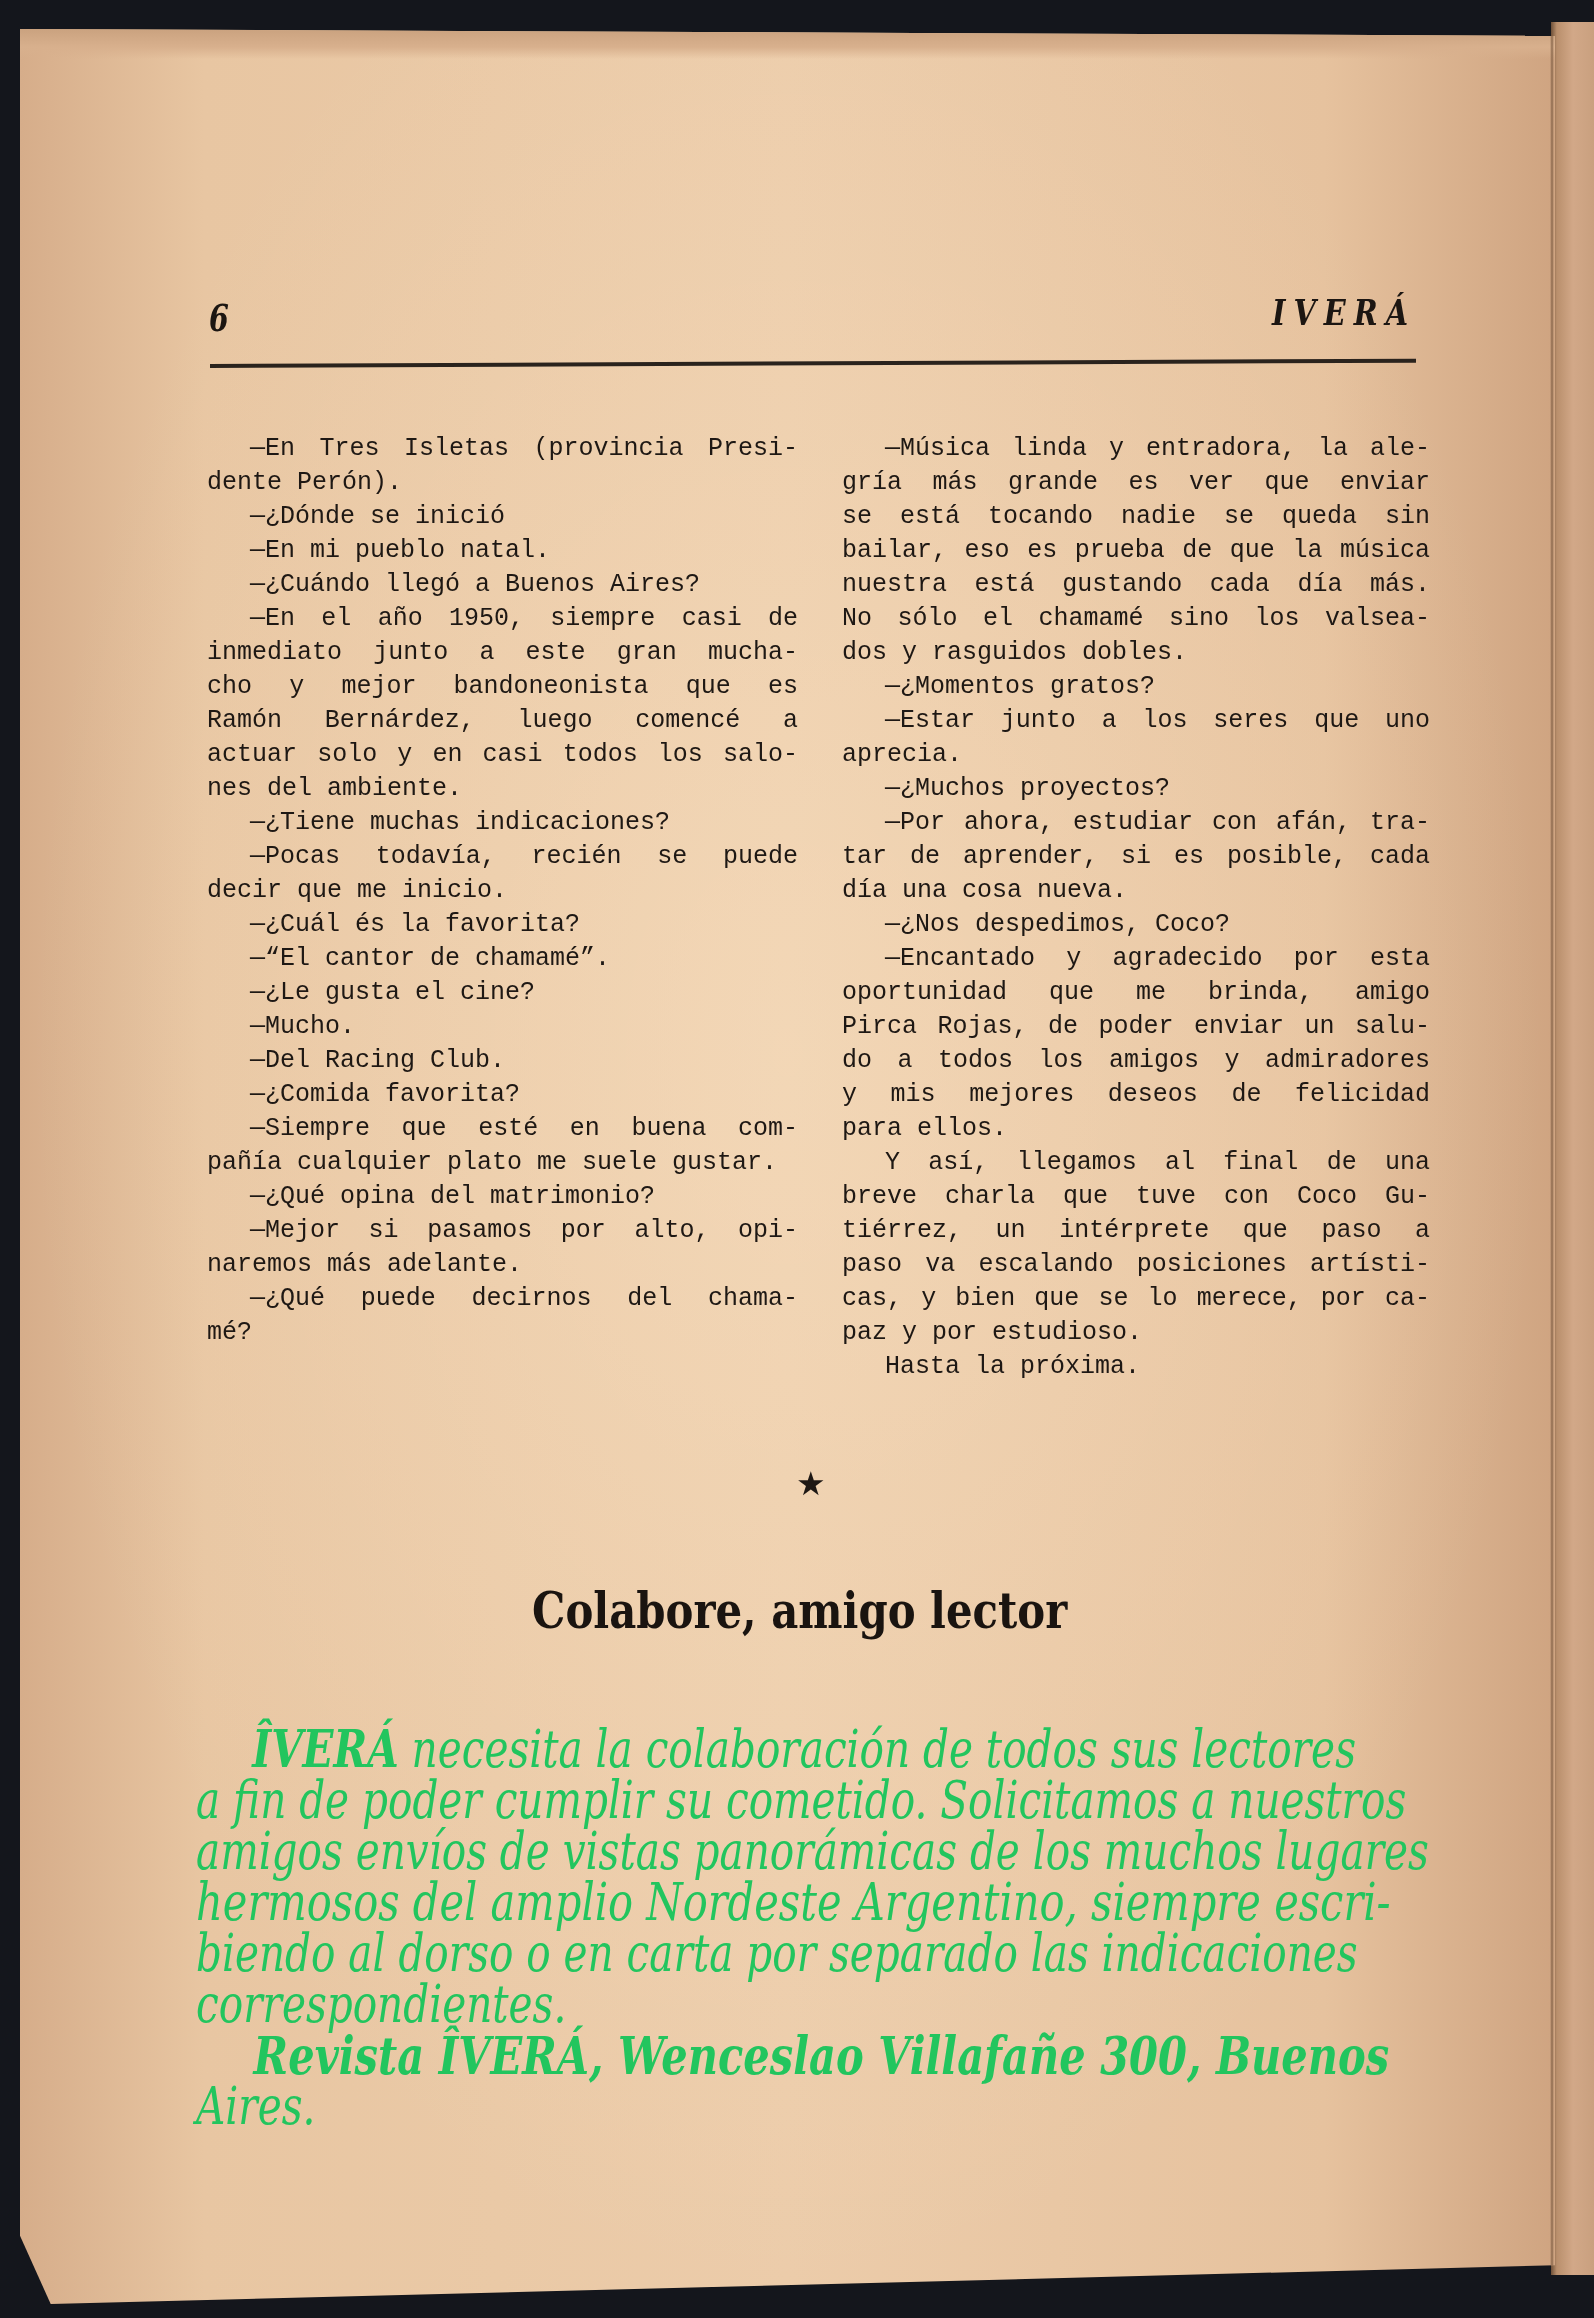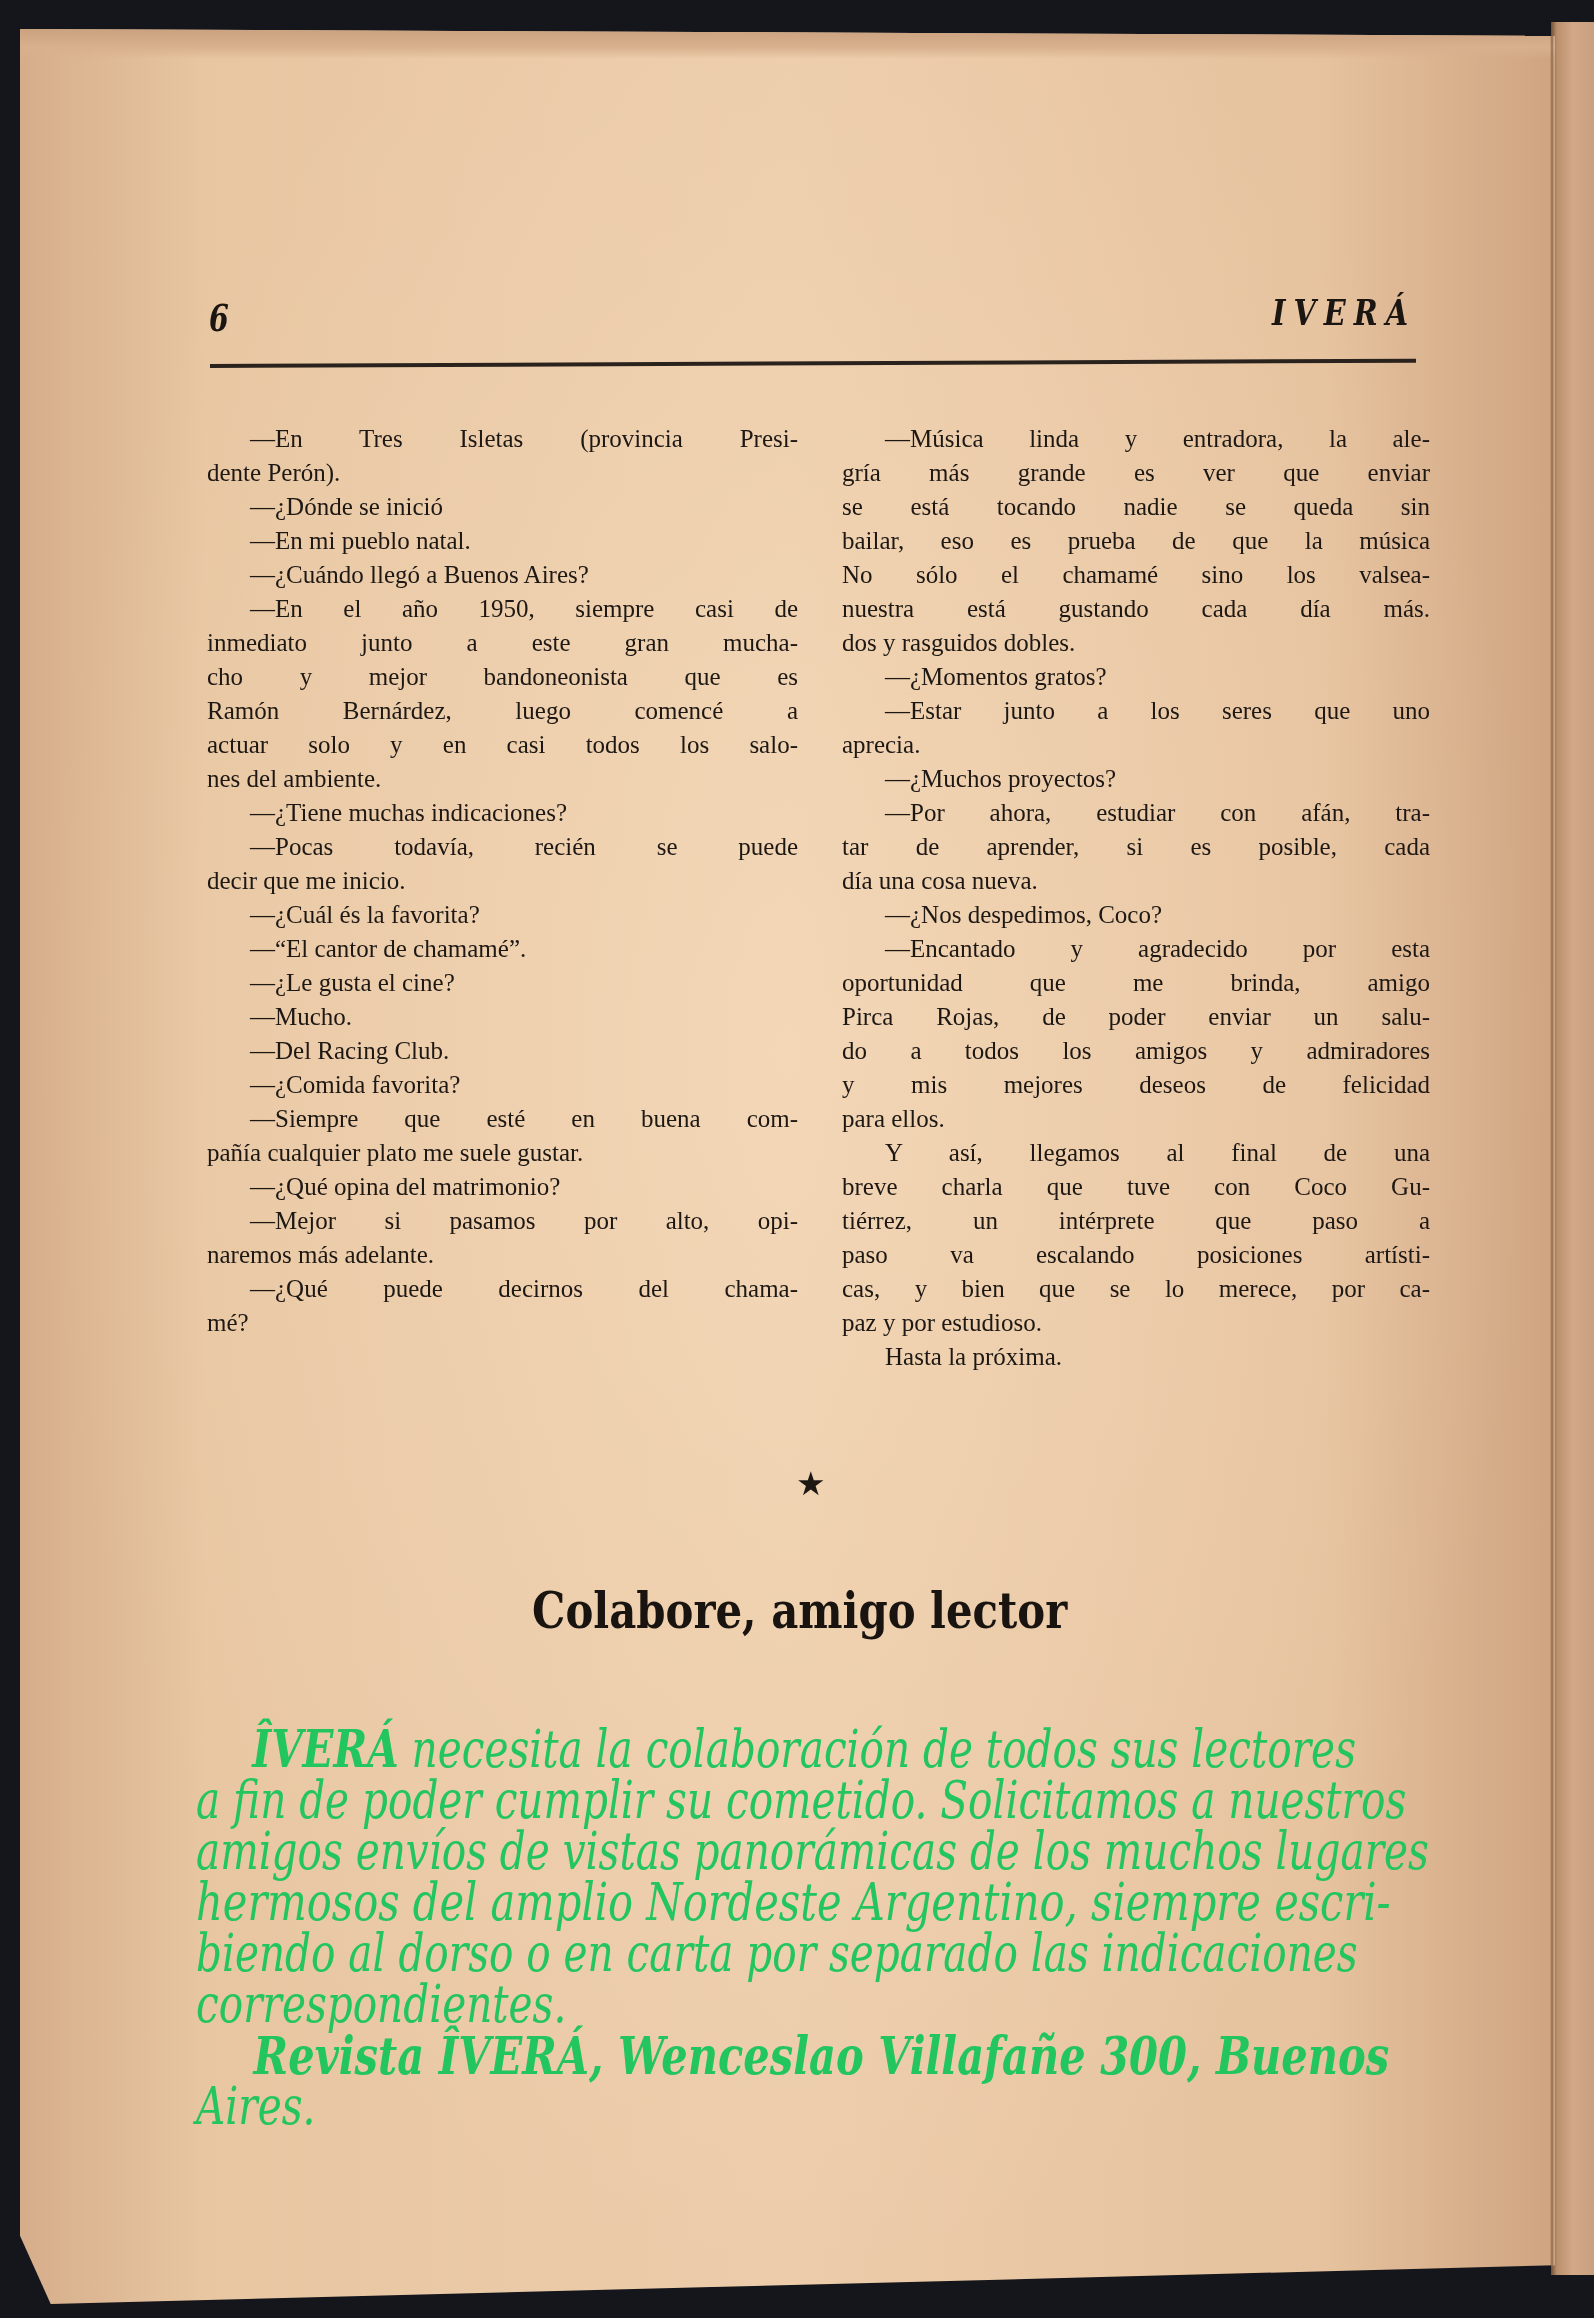--- a/index.html
+++ b/index.html
@@ -40,22 +40,22 @@
     font-family: "DejaVu Serif", serif; font-weight: bold; font-style: italic;
     font-size: 36px; line-height: 43px; letter-spacing: 10px;
     transform: scaleX(0.8); transform-origin: right;
   }
   .header-rule {
     position: absolute; left: 210px; top: 364px; width: 1206px; height: 3.6px;
     background: #2a231d; transform: rotate(-0.25deg); transform-origin: left;
   }
 
   .col {
-    position: absolute; top: 422px; width: 591px;
-    font-family: Liberation Serif, serif; font-size: 25px; line-height: 34px;
+    position: absolute; top: 432px; width: 591px;
+    font-family: Liberation Mono, monospace; font-size: 25px; line-height: 34px;
     text-align: justify; color: #1e1814;
   }
   .col-left { left: 207px; }
   .col-right { left: 842px; width: 588px; }
   .col .line { display: block; white-space: nowrap; }
   .col .jl { text-align-last: justify; }
 
   .star {
     position: absolute; left: 796px; top: 1467px; font-size: 33px; line-height: 33px;
     color: #1e1814;
@@ -116,22 +116,22 @@
   <span class="line">naremos más adelante.</span>
   <span class="line jl" style="padding-left:43px">—¿Qué puede decirnos del chama-</span>
   <span class="line">mé?</span>
 </div>
 
 <div class="col col-right">
   <span class="line jl" style="padding-left:43px">—Música linda y entradora, la ale-</span>
   <span class="line jl">gría más grande es ver que enviar</span>
   <span class="line jl">se está tocando nadie se queda sin</span>
   <span class="line jl">bailar, eso es prueba de que la música</span>
+  <span class="line jl">nuestra está gustando cada día más.</span>
   <span class="line jl">No sólo el chamamé sino los valsea-</span>
-  <span class="line jl">nuestra está gustando cada día más.</span>
   <span class="line">dos y rasguidos dobles.</span>
   <span class="line" style="padding-left:43px">—¿Momentos gratos?</span>
   <span class="line jl" style="padding-left:43px">—Estar junto a los seres que uno</span>
   <span class="line">aprecia.</span>
   <span class="line" style="padding-left:43px">—¿Muchos proyectos?</span>
   <span class="line jl" style="padding-left:43px">—Por ahora, estudiar con afán, tra-</span>
   <span class="line jl">tar de aprender, si es posible, cada</span>
   <span class="line">día una cosa nueva.</span>
   <span class="line" style="padding-left:43px">—¿Nos despedimos, Coco?</span>
   <span class="line jl" style="padding-left:43px">—Encantado y agradecido por esta</span>

